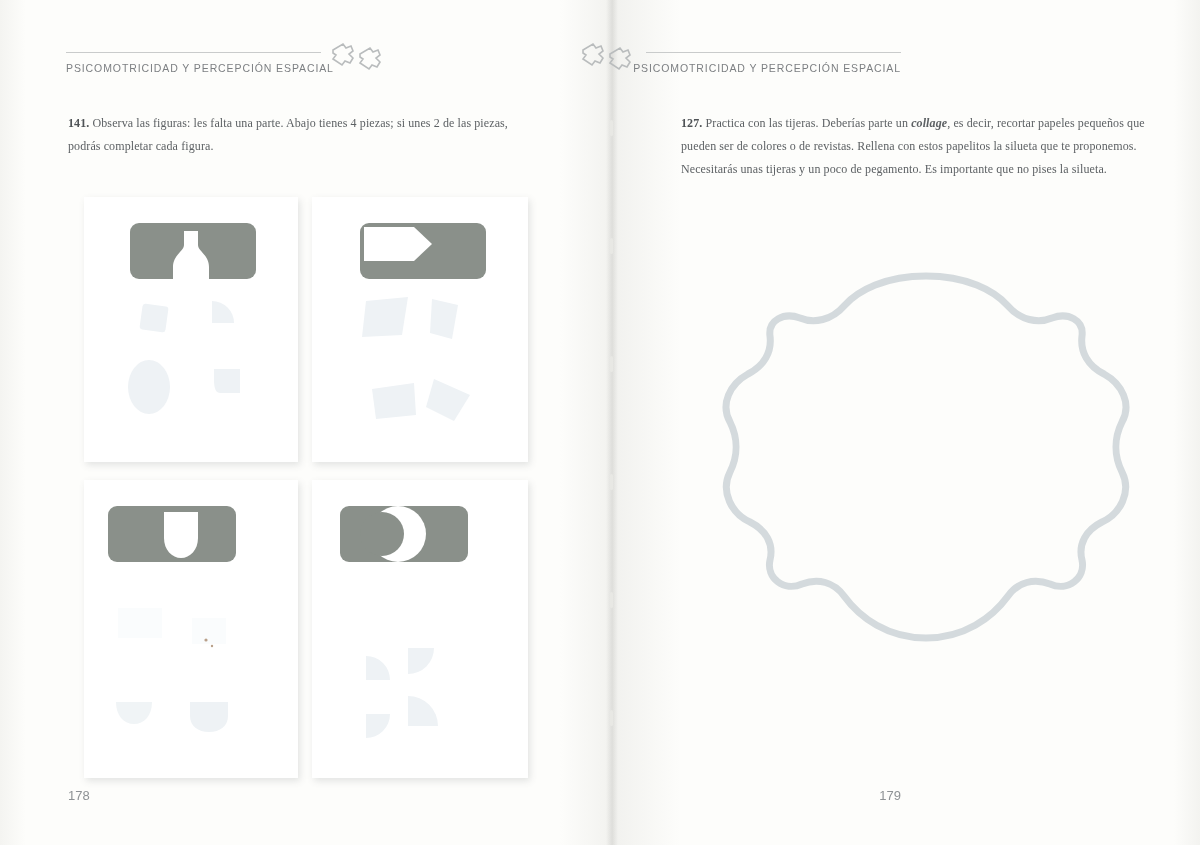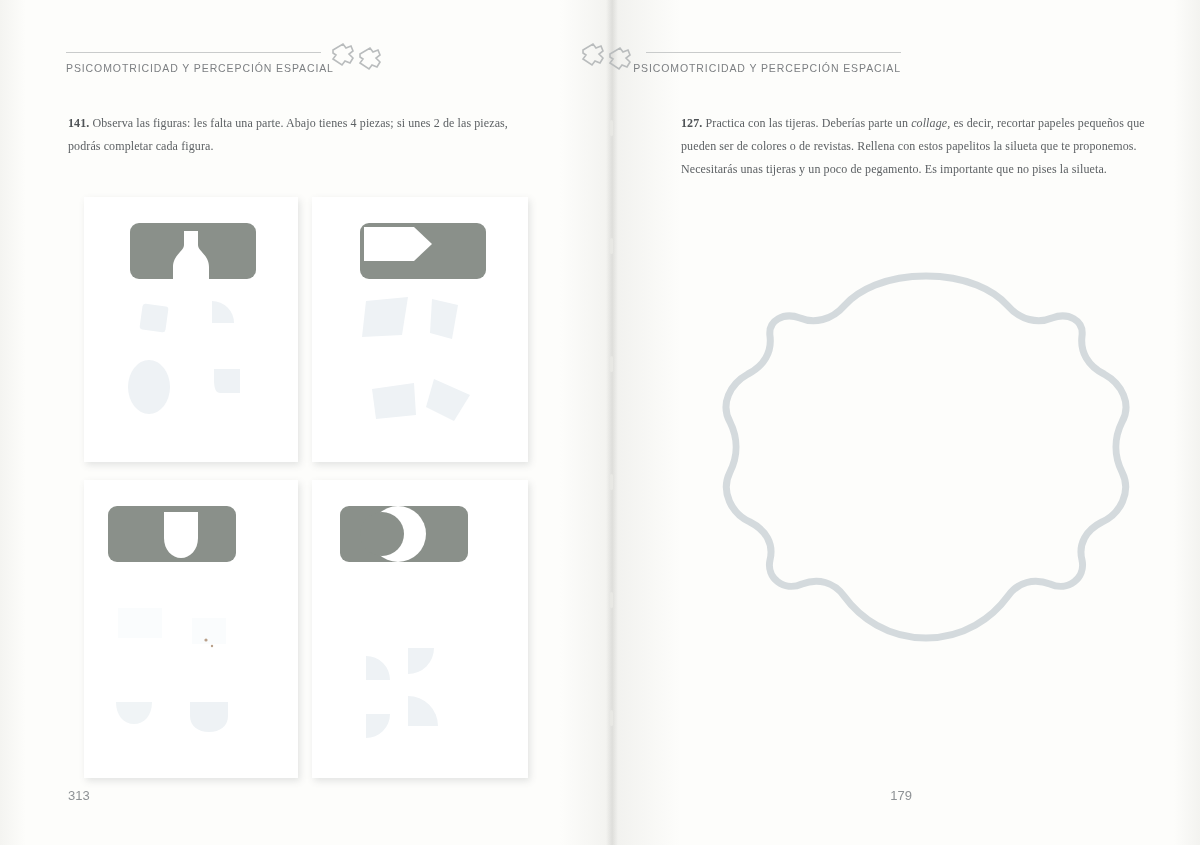--- a/index.html
+++ b/index.html
@@ -82,21 +82,21 @@
     font-family: "Liberation Serif", serif;
     font-size: 12px;
     line-height: 23px;
     color: #5d6164;
     letter-spacing: 0.1px;
   }
   .intro .num {
     font-weight: bold;
     color: #4f5356;
   }
-  .intro em { font-style: italic; }
+  .intro em { font-style: italic; font-weight: bold; }
   .intro-left  { left: 68px; top: 112px; width: 460px; }
   .intro-right { left: 681px; top: 112px; width: 470px; }
 
   
   .card {
     position: absolute;
     background: #ffffff;
     box-shadow: 2px 3px 7px rgba(90,95,100,0.16);
   }
   .card-inner { position: relative; width: 100%; height: 100%; overflow: hidden; }
@@ -120,21 +120,21 @@
 
   
   .folio {
     position: absolute;
     bottom: 42px;
     font-size: 13px;
     color: #8e9295;
     font-family: "Liberation Sans", sans-serif;
   }
   .folio-left  { left: 68px; }
-  .folio-right { right: 37px; text-align: center; }
+  .folio-right { right: 48px; text-align: center; }
 </style>
 </head>
 <body>
 
 <div class="spread">
 
   <div class="page page-left"></div>
   <div class="page page-right"></div>
   <div class="gutter"></div>
 
@@ -253,16 +253,16 @@
              C58,282 50,268 34,260
              C16,252 4,230 14,210
              C22,194 22,176 14,160
              C4,142 14,122 32,112
              C48,104 56,90 54,74
              C52,58 68,50 84,56
              C98,62 116,58 128,44
              C142,28 170,14 210,14 Z" fill="none" stroke="#d4dadd" stroke-width="7" stroke-linejoin="round"></path>
   </svg>
 
-  <div class="folio folio-left">313</div>
+  <div class="folio folio-left">178</div>
   <div class="folio folio-right">179</div>
 
 </div>
 
 </body></html>

